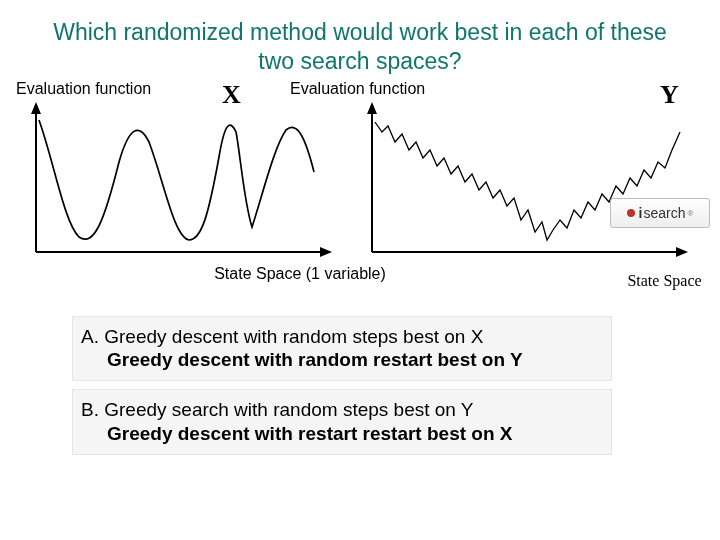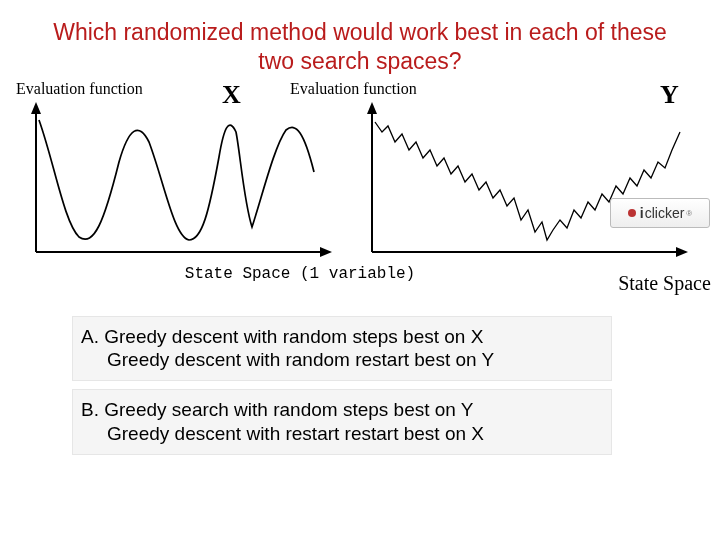--- a/index.html
+++ b/index.html
@@ -3,56 +3,56 @@
 <meta charset="utf-8">
 <style>
   * { box-sizing: border-box; margin: 0; padding: 0; }
   body {
     width: 720px; height: 540px;
     background: #fff;
     font-family: Arial, Helvetica, sans-serif;
     position: relative; overflow: hidden;
   }
   .title {
-    color: #b91c1c;
+    color: #0f766e;
     font-size: 23px;
     text-align: center;
     padding: 18px 40px 4px;
     line-height: 1.25;
   }
   .charts { position: relative; width: 100%; height: 200px; }
   .axis-label {
-    font-family: Liberation Serif, serif;
+    font-family: Liberation Sans, sans-serif;
     font-size: 16px; position: absolute;
   }
   .big-label {
     font-family: "Times New Roman", serif;
     font-size: 26px; font-weight: bold; position: absolute;
   }
   .chart { position: absolute; }
   .x-axis-label {
-    font-family: Liberation Mono, monospace;
+    font-family: Liberation Sans, sans-serif;
     font-size: 16px; text-align: center;
   }
   .x-axis-right {
     position: absolute; right: 8px; top: 272px;
-    font-family: "Times New Roman", serif; font-size: 20px;
+    font-family: "Times New Roman", serif; font-size: 16px;
     text-align: center; width: 95px; line-height: 1.15;
   }
   .options { margin: 6px 30px 0; padding-left: 42px; }
   .opt {
     background: #f5f5f5;
     border: 1px solid #e6e6e6;
     font-size: 19px;
     padding: 8px 8px 8px 8px;
     margin-bottom: 8px;
     line-height: 1.25;
     width: 540px;
   }
-  .opt .line2 { padding-left: 26px; }
+  .opt .line2 { padding-left: 26px; font-weight: bold; }
   .iclicker {
     position: absolute; right: 10px; top: 198px;
     width: 100px; height: 30px;
     border: 1px solid #bbb; border-radius: 3px;
     background: linear-gradient(#fff,#eee);
     display: flex; align-items: center; justify-content: center;
     font-size: 14px; color: #333;
   }
   .iclicker .dot {
     width: 8px; height: 8px; border-radius: 50%;
@@ -91,21 +91,21 @@
 
     <polyline fill="none" stroke="#000" stroke-width="1.3" points="15,20 22,30 28,24 35,40 42,32 49,48 56,40 63,56 70,48 77,64 84,56 91,72 98,64 105,80 112,72 119,88 126,80 133,96 140,88 147,104 154,96 161,118 168,108 175,130 182,120 187,138 193,128 200,118 207,126 214,108 221,116 228,100 235,108 242,92 249,100 256,84 263,92 270,76 277,84 284,68 291,76 298,60 305,66 312,48 320,30"></polyline>
   </svg>
 
   <div class="x-axis-label" style="position:absolute; left:180px; top:185px; width:240px;">State Space (1 variable)</div>
 </div>
 
 <div class="iclicker">
   <span class="dot"></span>
   <span style="font-weight:bold; margin-right:1px;">i</span>
-  <span>clicker</span>
+  <span>search</span>
   <small>®</small>
 </div>
 
 <div class="x-axis-right">
   <div>State Space</div>
 </div>
 
 <div class="options" style="margin-top:36px;">
   <div class="opt">
     <div>A. Greedy descent with random steps best on X</div>

